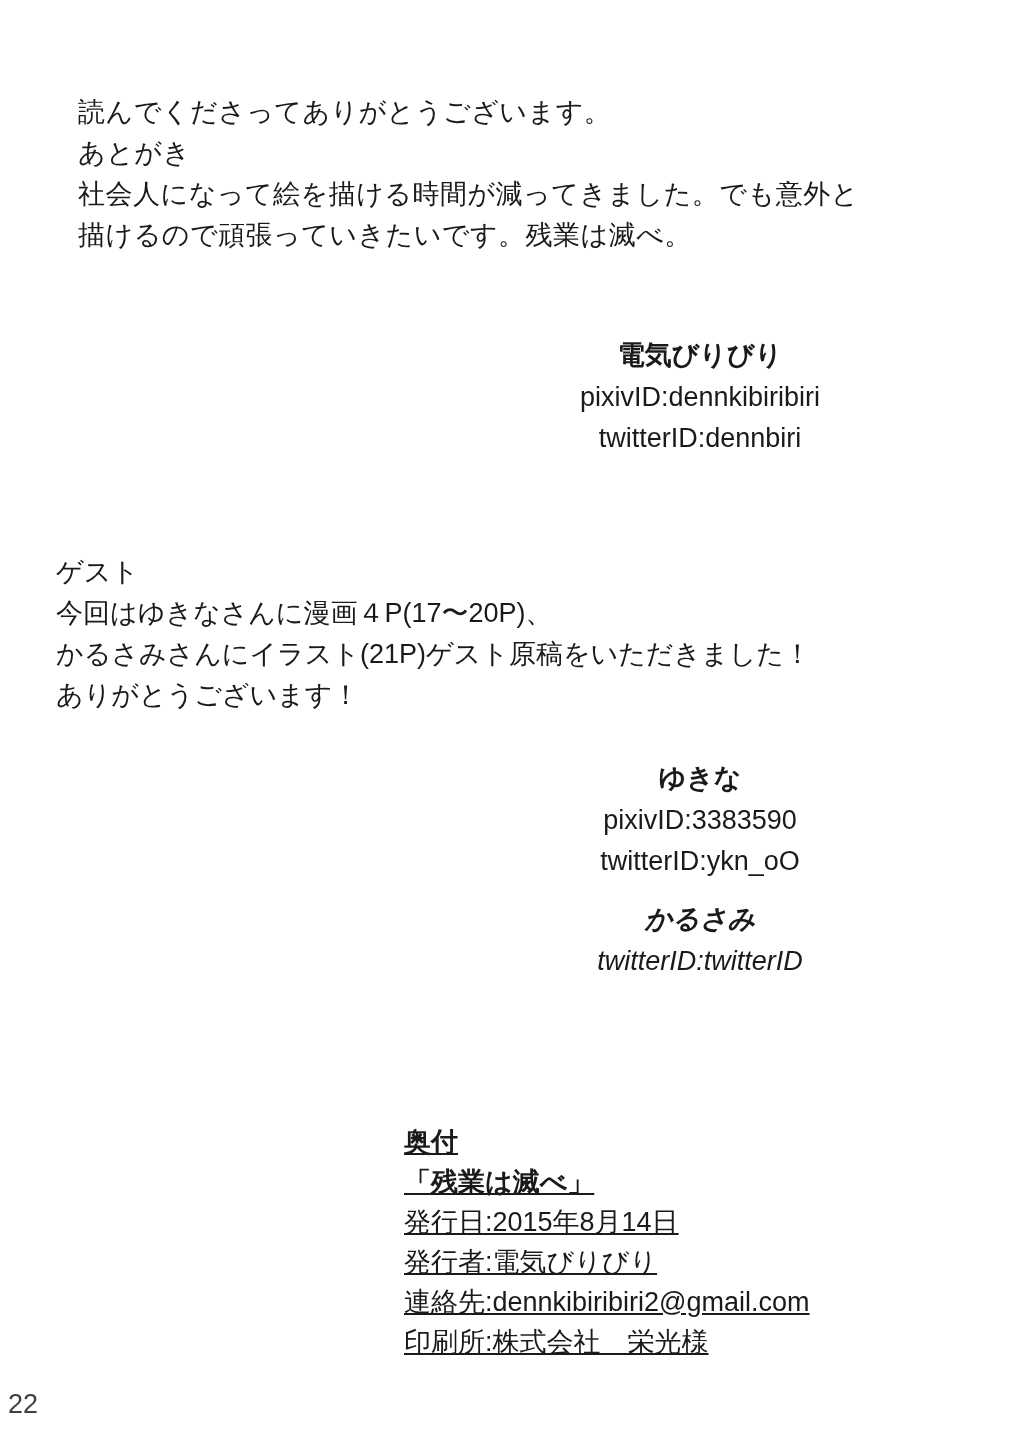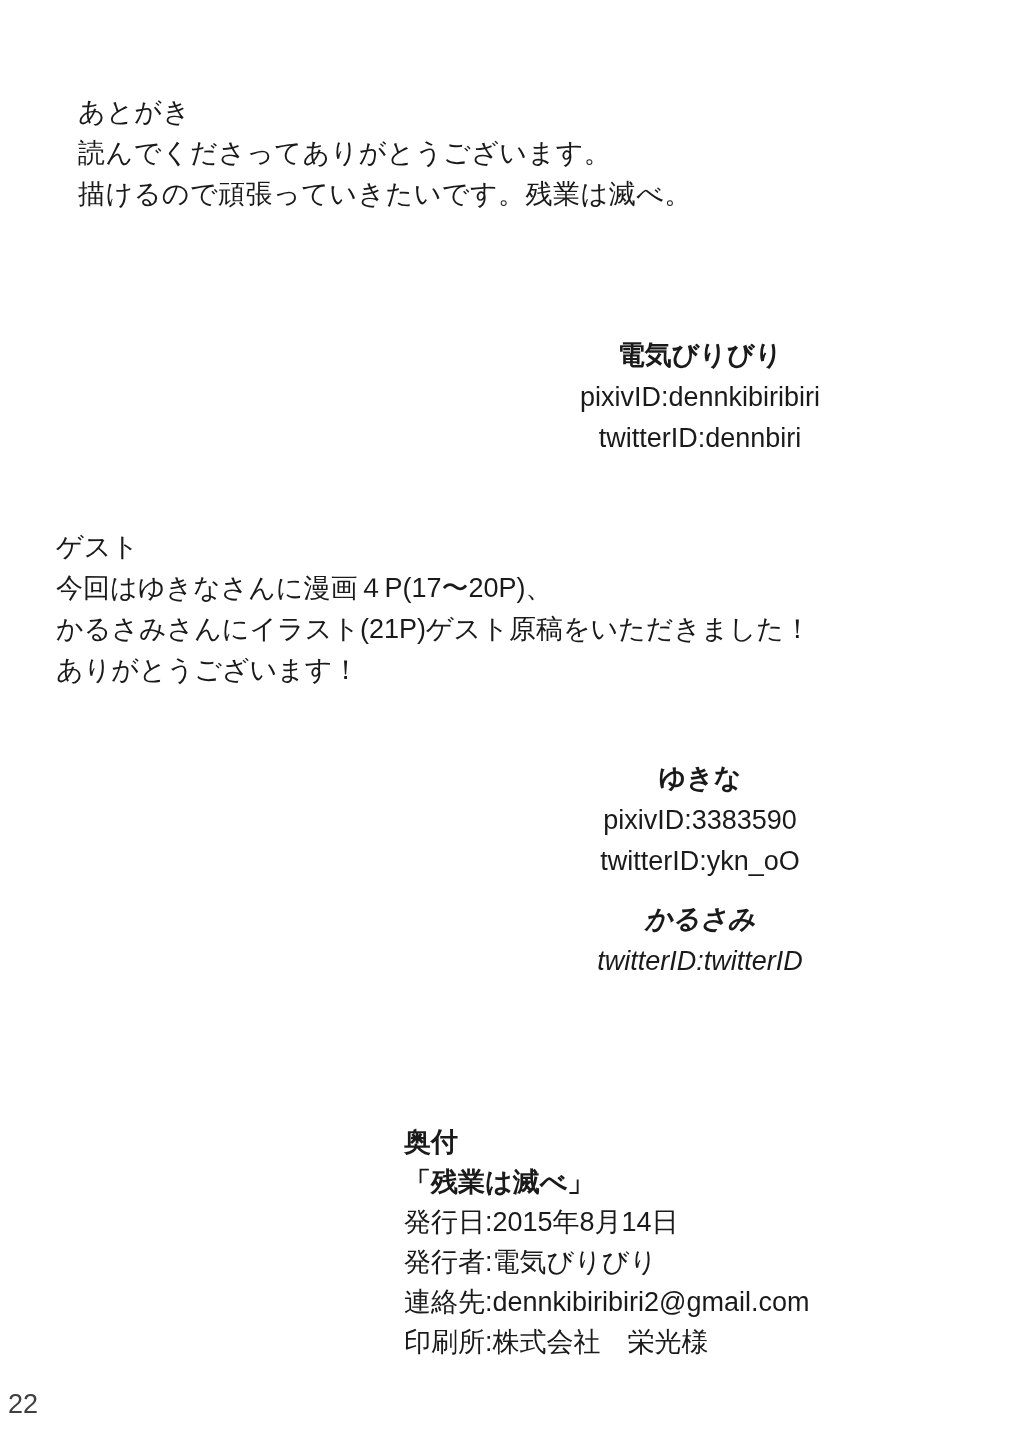--- a/index.html
+++ b/index.html
@@ -57,21 +57,21 @@
   #author-credit {
     left: 470px;
     top: 333px;
     width: 460px;
   }
 
   
   .guest {
     position: absolute;
     left: 56px;
-    top: 527px;
+    top: 552px;
     width: 920px;
   }
   .guest .line {
     font-size: 27px;
     line-height: 41px;
     white-space: nowrap;
   }
 
   #guest-credit-1 {
     left: 470px;
@@ -84,20 +84,21 @@
     width: 460px;
     font-style: italic;
   }
 
   
   .colophon {
     position: absolute;
     left: 404px;
     top: 1122px;
     width: 600px;
+    text-decoration: underline;
   }
   .colophon .line {
     font-size: 27px;
     line-height: 40px;
     white-space: nowrap;
   }
   .colophon .heading {
     font-weight: 600;
   }
 
@@ -109,22 +110,23 @@
     font-size: 27px;
     color: #404040;
   }
 </style>
 </head>
 <body>
 
 <div class="page">
 
   <div class="afterword">
+    <div class="line">読んでくださってありがとうございます。</div>
     <div class="line">あとがき</div>
-    <div class="line">読んでくださってありがとうございます。</div>
+    <div class="line">社会人になって絵を描ける時間が減ってきました。でも意外と</div>
     <div class="line">描けるので頑張っていきたいです。残業は滅べ。</div>
   </div>
 
   <div class="credit-block" id="author-credit">
     <div class="credit-name">電気びりびり</div>
     <div class="credit-line">pixivID:dennkibiribiri</div>
     <div class="credit-line">twitterID:dennbiri</div>
   </div>
 
   <div class="guest">

